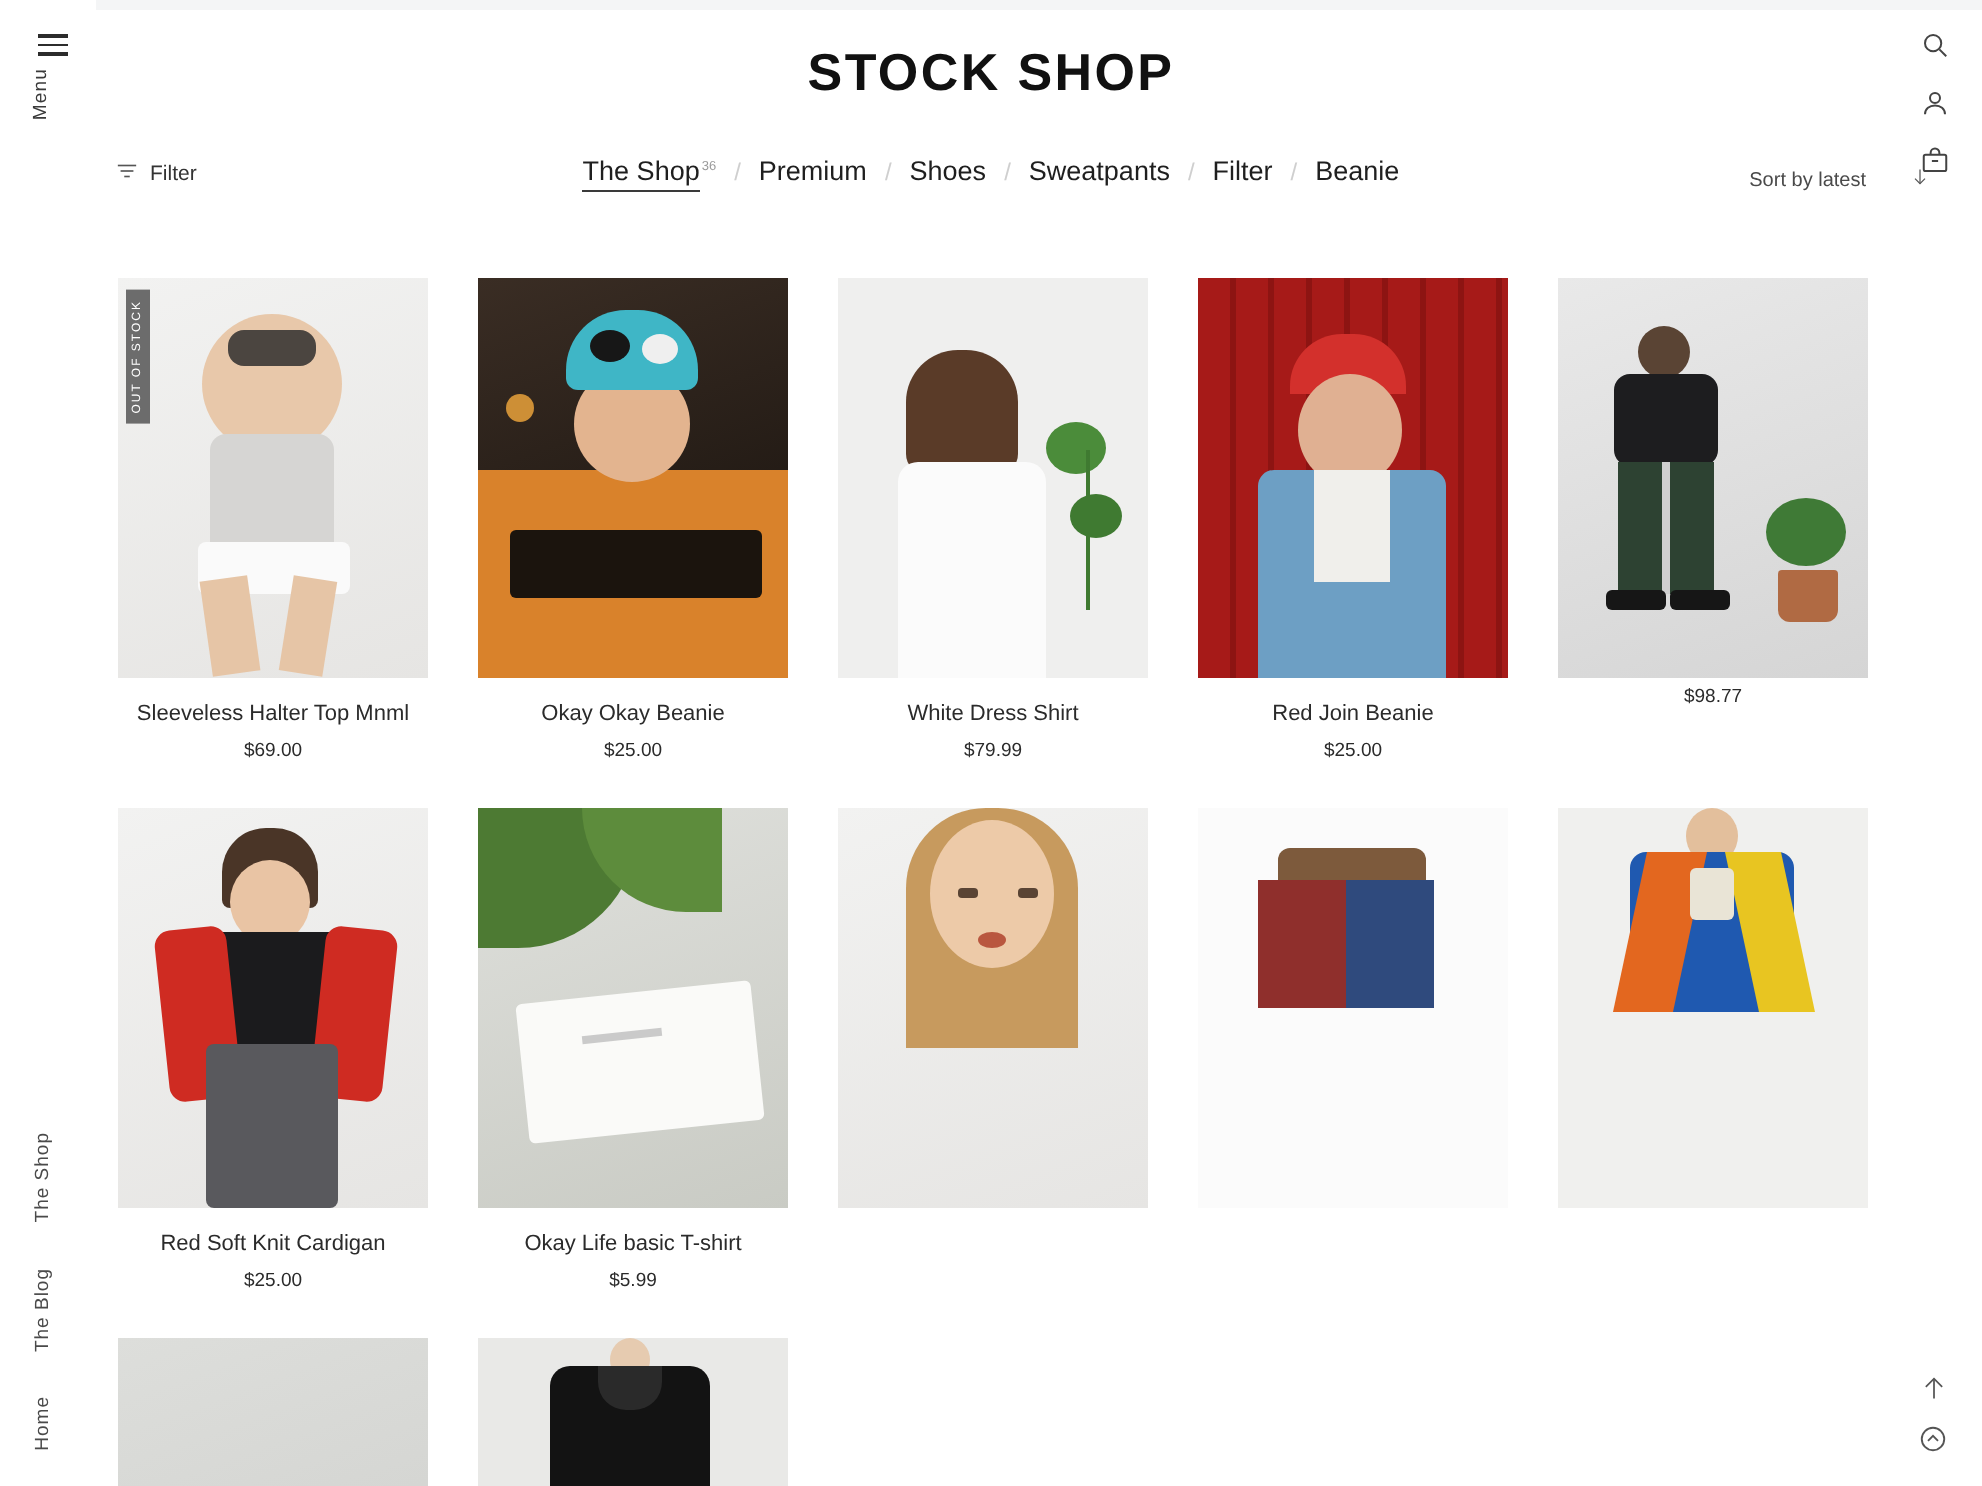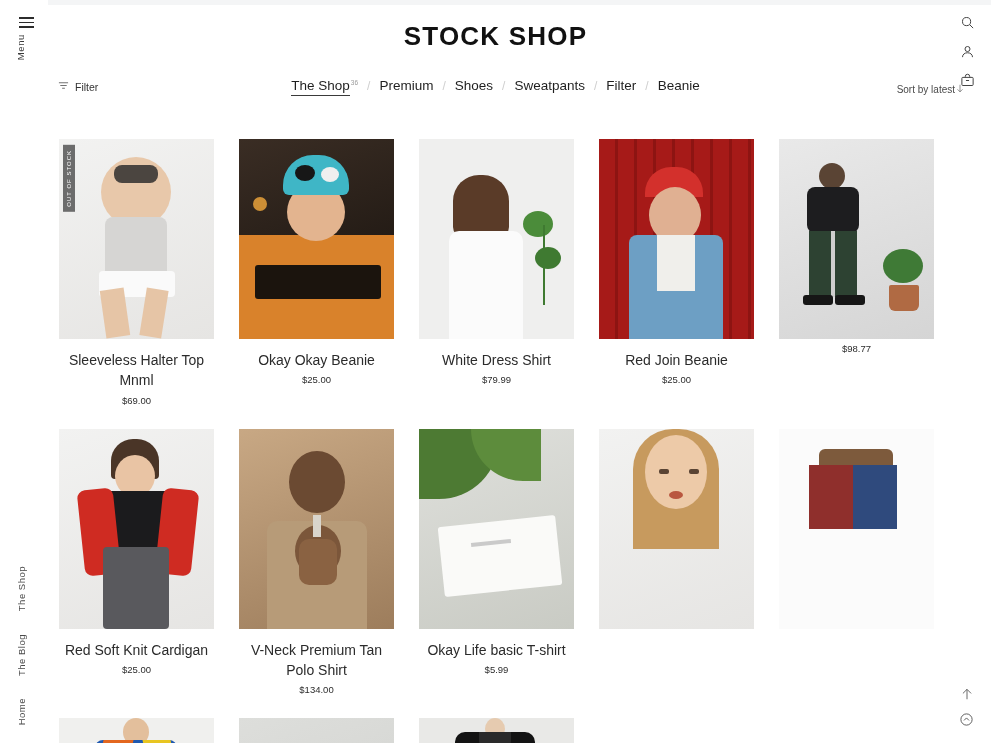--- a/index.html
+++ b/index.html
@@ -138,21 +138,21 @@
     color: #9a9a9a;
     vertical-align: super;
     margin-left: 1px;
   }
 
   .sort-ctl {
     position: absolute;
     top: 82px; right: 26px;
     display: flex;
     align-items: center;
-    gap: 0;
+    gap: 22px;
     font-size: 10px;
     color: #4a4a4a;
     cursor: pointer;
   }
 
   
   .grid {
     position: absolute;
     top: 139px; left: 59px;
     width: 873px;
@@ -189,21 +189,21 @@
     color: #fff;
     font-size: 6.5px;
     letter-spacing: 0.8px;
     padding: 4px 7px;
     z-index: 3;
   }
 
   .title {
     margin-top: 11px;
     text-align: center;
-    font-size: 14px;
+    font-size: 11px;
     line-height: 1.45;
     color: #2b2b2b;
     cursor: pointer;
   }
   .price {
     margin-top: 4px;
     text-align: center;
     font-size: 9.5px;
     color: #2b2b2b;
   }
@@ -416,35 +416,20 @@
         <div class="bar" style="left:100px;top:60px;width:36px;height:86px;background:#cf2b22;border-radius:8px;transform:rotate(6deg);"></div>
         <div class="bar" style="left:44px;top:118px;width:66px;height:82px;background:#59595d;border-radius:4px;"></div>
       </div>
     </div>
     <div class="title">Red Soft Knit Cardigan</div>
     <div class="price">
       <span>$25.00</span>
     </div>
   </div>
 
-  <div class="cell row2">
-    <div class="thumb">
-      <div class="art" style="background:linear-gradient(160deg,#c8a884 0%,#9d7d5c 100%);">
-        <div class="blob" style="width:56px;height:62px;background:#6b4a32;left:50px;top:22px;"></div>
-        <div class="bar" style="left:28px;top:92px;width:100px;height:108px;background:#b79b78;border-radius:10px 10px 0 0;"></div>
-        <div class="blob" style="width:46px;height:52px;background:#7b563a;left:56px;top:96px;"></div>
-        <div class="bar" style="left:60px;top:110px;width:38px;height:46px;background:#8a6242;border-radius:10px;"></div>
-        <div class="bar" style="left:74px;top:86px;width:8px;height:22px;background:#d9d5cc;"></div>
-      </div>
-    </div>
-    <div class="title">V-Neck Premium Tan Polo Shirt</div>
-    <div class="price">
-      <span>$134.00</span>
-    </div>
-  </div>
 
 
   <div class="cell row2">
     <div class="thumb">
       <div class="art" style="background:linear-gradient(160deg,#dfe0dc 0%,#c9cbc4 100%);">
         <div class="bar" style="left:22px;top:92px;width:118px;height:70px;background:#fafaf8;transform:rotate(-6deg);border-radius:3px;"></div>
         <div class="bar" style="left:52px;top:112px;width:40px;height:4px;background:#cacaca;transform:rotate(-6deg);"></div>
         <div class="bar" style="left:0;top:0;width:80px;height:70px;background:#4d7a33;border-radius:0 0 60px 0;"></div>
         <div class="bar" style="left:52px;top:0;width:70px;height:52px;background:#5d8c3c;border-radius:0 0 0 60px;"></div>
       </div>

